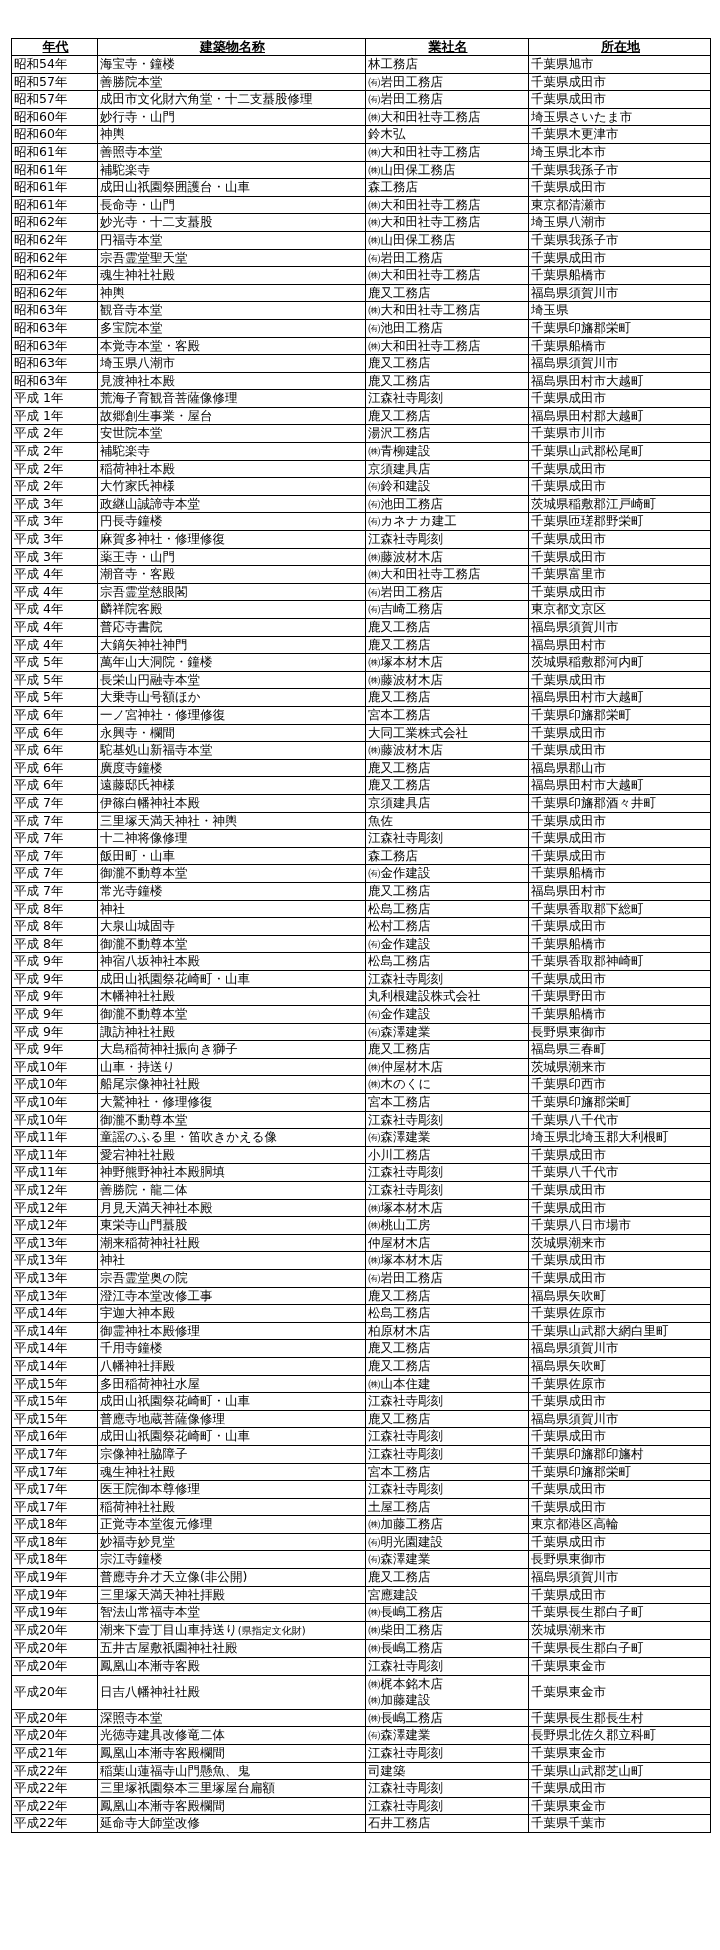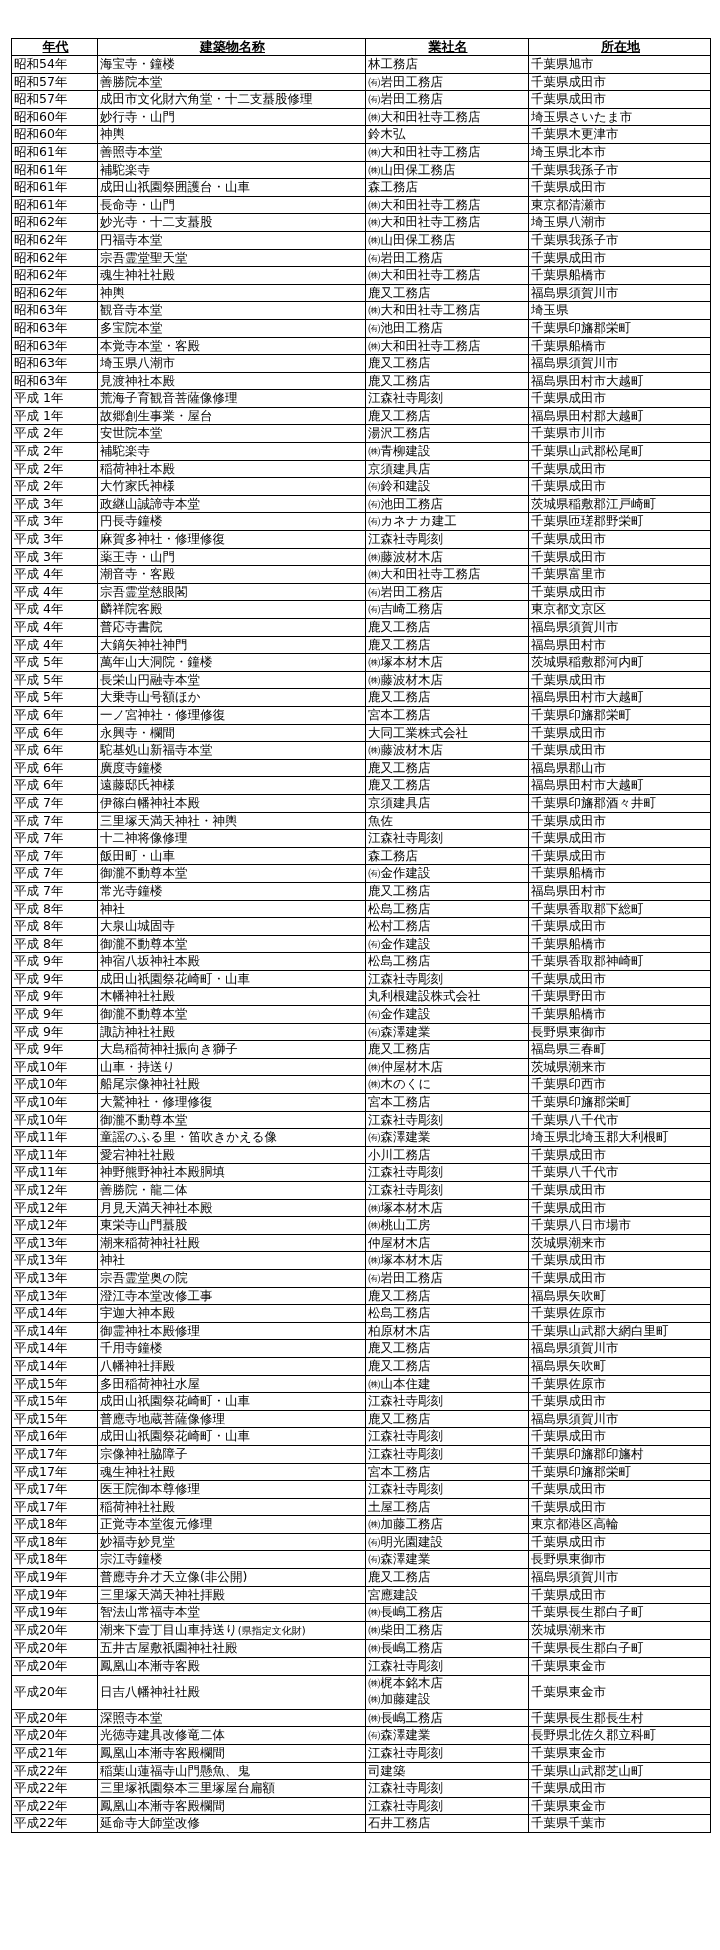--- a/index.html
+++ b/index.html
@@ -20,21 +20,21 @@
     white-space: nowrap;
     overflow: hidden;
     vertical-align: middle;
   }
   #tbl th { font-weight: bold; text-align: center; height: 16px; line-height: 16px; font-size: 13px; text-decoration: underline; }
   col.c1 { width: 86px; }
   col.c2 { width: 268px; }
   col.c3 { width: 163px; }
   col.c4 { width: 182px; }
   .small { font-size: 10px; }
-  td.multi { line-height: 17px; font-family: Liberation Mono, monospace; }
+  td.multi { line-height: 17px; }
   td.multi span { display: block; }
 </style>
 </head>
 <body>
 
 <table id="tbl">
   <colgroup>
       <col class="c1">
       <col class="c2">
       <col class="c3">

